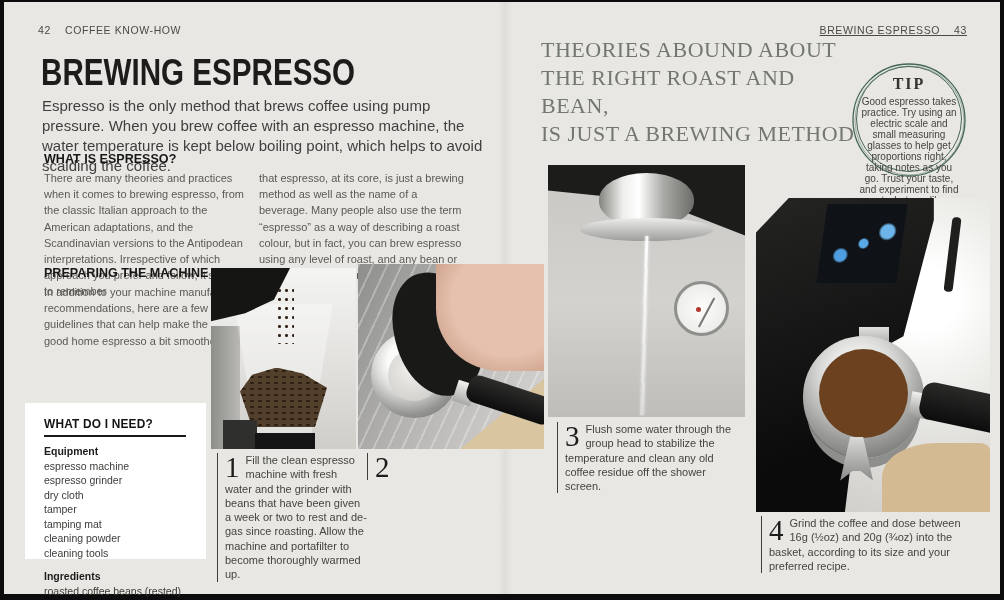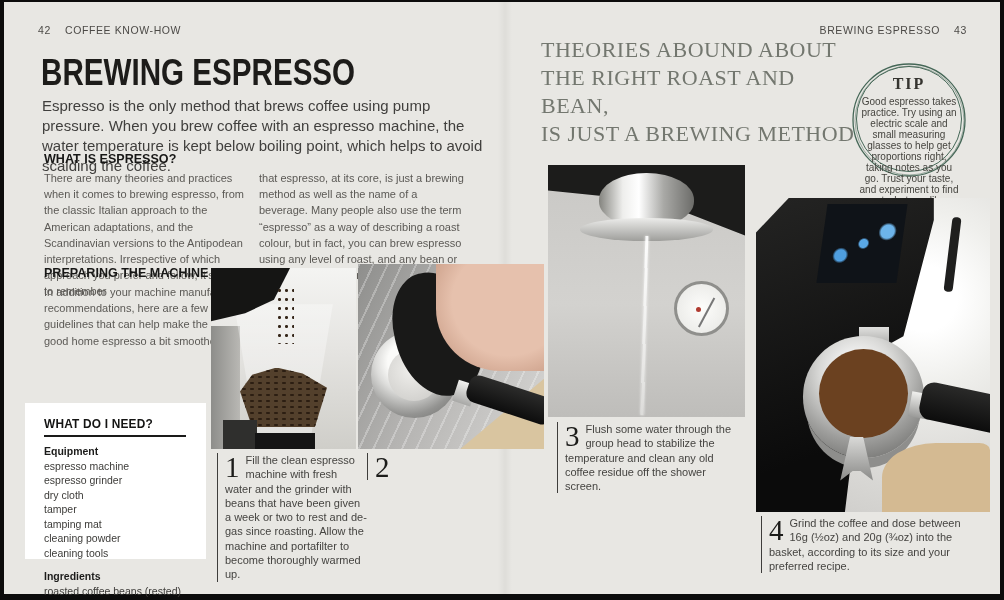--- a/index.html
+++ b/index.html
@@ -112,21 +112,21 @@
 <body>
 
 <div class="canvas">
   <div class="page">
     <div class="abs gutter"></div>
 
     <div class="abs runhead" style="left:34px;top:22px;">
       <span>42</span>&nbsp;&nbsp;&nbsp;
       <span>COFFEE KNOW-HOW</span>
     </div>
-    <div class="abs runhead" style="right:33px;top:22px;text-align:right;">
+    <div class="abs runhead" style="right:33px;top:22px;text-align:right;text-decoration:underline;">
       <span>BREWING ESPRESSO</span>&nbsp;&nbsp;&nbsp;
       <span>43</span>
     </div>
 
     <div class="abs title" style="left:37px;top:50px;">BREWING ESPRESSO</div>
     <div class="abs intro" style="left:38px;top:94px;">Espresso is the only method that brews coffee using pump pressure. When you brew coffee with an espresso machine, the water temperature is kept below boiling point, which helps to avoid scalding the coffee.</div>
 
     <div class="abs h2" style="left:40px;top:149px;">WHAT IS ESPRESSO?</div>
     <div class="abs cols" style="left:40px;top:168px;">
       <div class="bodytxt">There are many theories and practices when it comes to brewing espresso, from the classic Italian approach to the American adaptations, and the Scandinavian versions to the Antipodean interpretations. Irrespective of which approach you prefer and follow, it's useful to remember</div>

